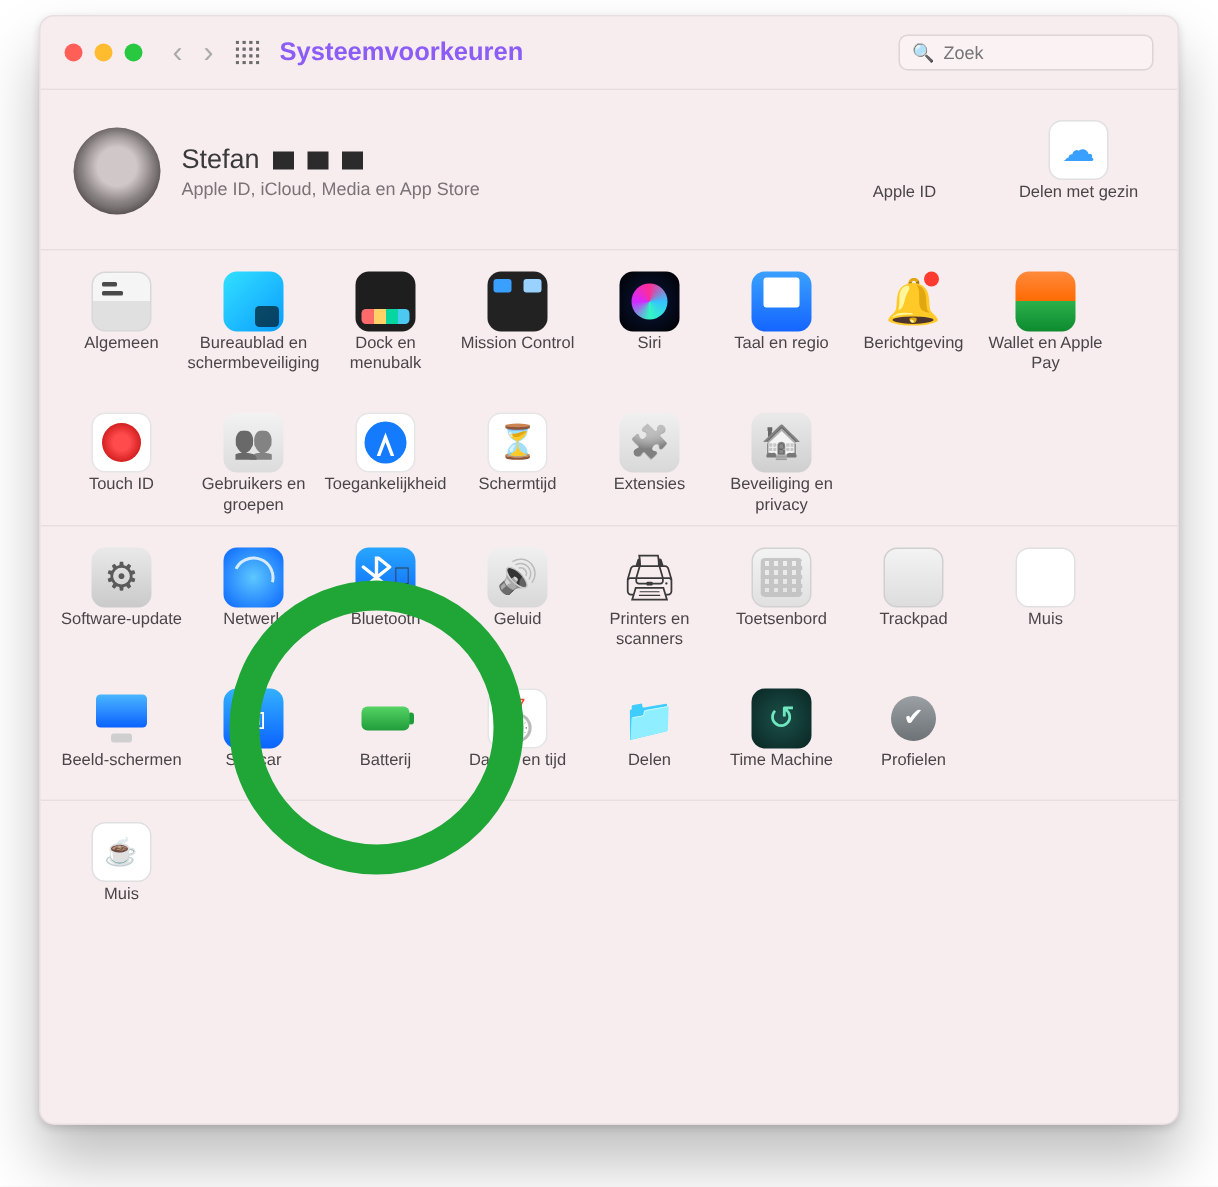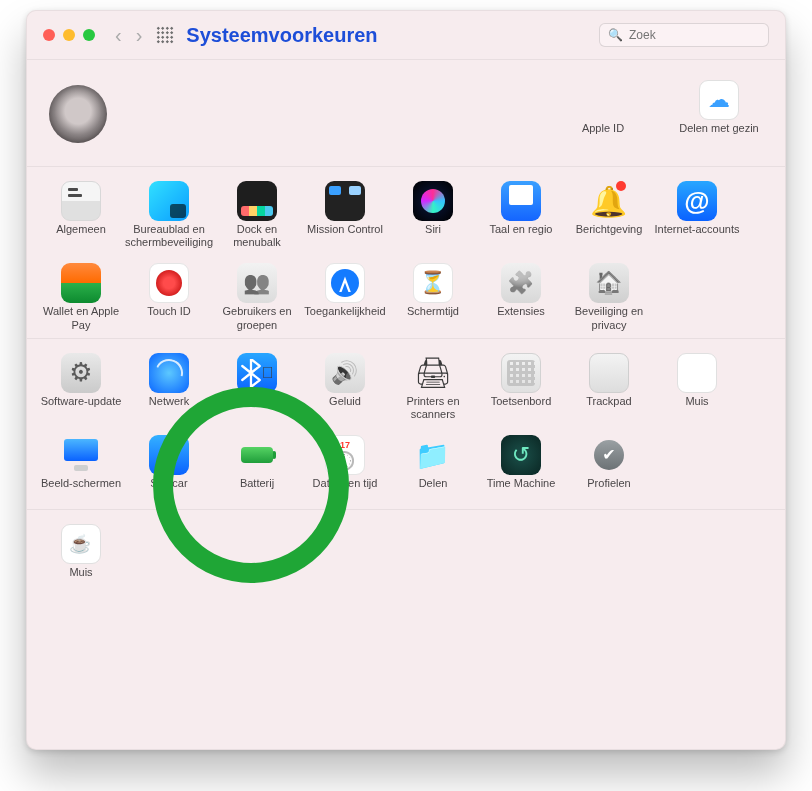--- a/index.html
+++ b/index.html
@@ -36,21 +36,21 @@
   .nav-arrows { display:flex; gap:14px; margin-left:8px; color:#aaa; }
   .nav-arrows span { font-size:20px; line-height:1; user-select:none; }
   .grid-icon {
     width:18px; height:18px;
     background:
       radial-gradient(circle, #6d6d6d 1.2px, transparent 1.2px) 0 0 / 4.5px 4.5px,
       radial-gradient(circle, #6d6d6d 1.2px, transparent 1.2px) 0 0 / 4.5px 4.5px;
     background-repeat: repeat;
     margin-left:2px;
   }
-  .title { font-size:20px; font-weight:600; color:#1d4ed8; }
+  .title { font-size:17px; font-weight:600; color:#8b5cf6; }
   .spacer { flex:1; }
   .search {
     display:flex; align-items:center;
     width:170px; height:24px;
     background:#fbf2f4;
     border:1px solid rgba(0,0,0,0.12);
     border-radius:6px;
     padding:0 8px;
     gap:6px;
   }
@@ -78,21 +78,21 @@
 
   .section {
     padding: 14px 10px 6px;
     border-bottom: 1px solid rgba(0,0,0,0.06);
   }
   .section.last { border-bottom:0; padding-bottom:16px;}
   .pref-grid {
     display:grid;
     grid-template-columns: repeat(8, 88px);
     justify-content: start;
-    row-gap: 14px;
+    row-gap: 26px;
   }
   .pref-item {
     width:88px;
     display:flex; flex-direction:column; align-items:center;
     cursor:pointer;
     text-align:center;
   }
   .pref-item .icon {
     width:40px; height:40px;
     border-radius:9px;
@@ -213,20 +213,29 @@
     <div class="title">Systeemvoorkeuren</div>
     <div class="spacer"></div>
     <div class="search">
       <span class="mag">🔍</span>
       <input type="text" placeholder="Zoek" style="">
     </div>
   </div>
 
   <div class="profile-row">
     <div class="avatar"></div>
+    <div class="profile-text">
+      <div class="name">
+        <span>Stefan</span>
+        <span class="redacted"></span>
+        <span class="redacted"></span>
+        <span class="redacted"></span>
+      </div>
+      <div class="sub">Apple ID, iCloud, Media en App Store</div>
+    </div>
     <div class="profile-side" id="profile-side">
         <div class="pref-item">
           <div class="icon i-apple_id"></div>
           <div class="label">Apple ID</div>
         </div>
         <div class="pref-item">
           <div class="icon i-family"></div>
           <div class="label">Delen met gezin</div>
         </div>
       </div>
@@ -255,24 +264,20 @@
             <div class="icon i-siri"></div>
             <div class="label">Siri</div>
           </div>
           <div class="pref-item">
             <div class="icon i-language"></div>
             <div class="label">Taal en regio</div>
           </div>
           <div class="pref-item">
             <div class="icon i-notify"></div>
             <div class="label">Berichtgeving</div>
-          </div>
-          <div class="pref-item">
-            <div class="icon i-internet"></div>
-            <div class="label">Internet-accounts</div>
           </div>
           <div class="pref-item">
             <div class="icon i-wallet"></div>
             <div class="label">Wallet en Apple Pay</div>
           </div>
           <div class="pref-item">
             <div class="icon i-touchid"></div>
             <div class="label">Touch ID</div>
           </div>
           <div class="pref-item">

